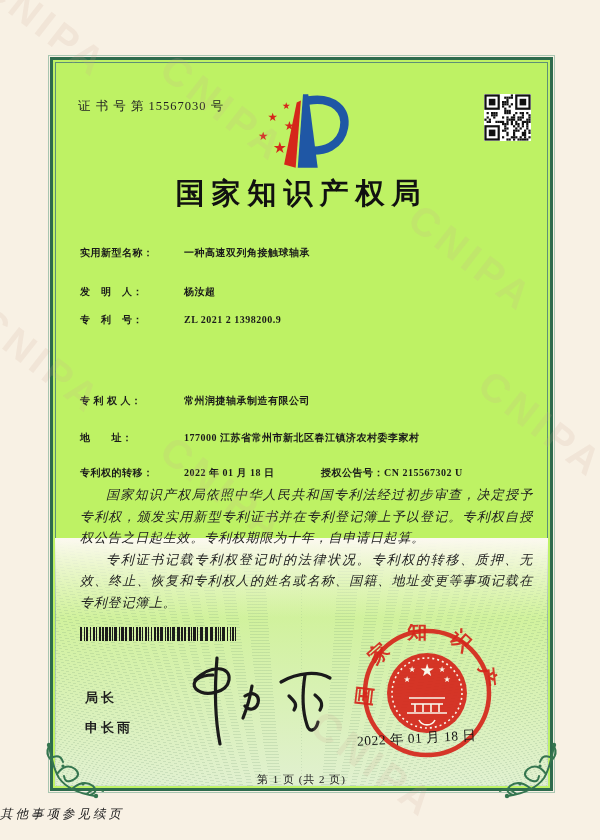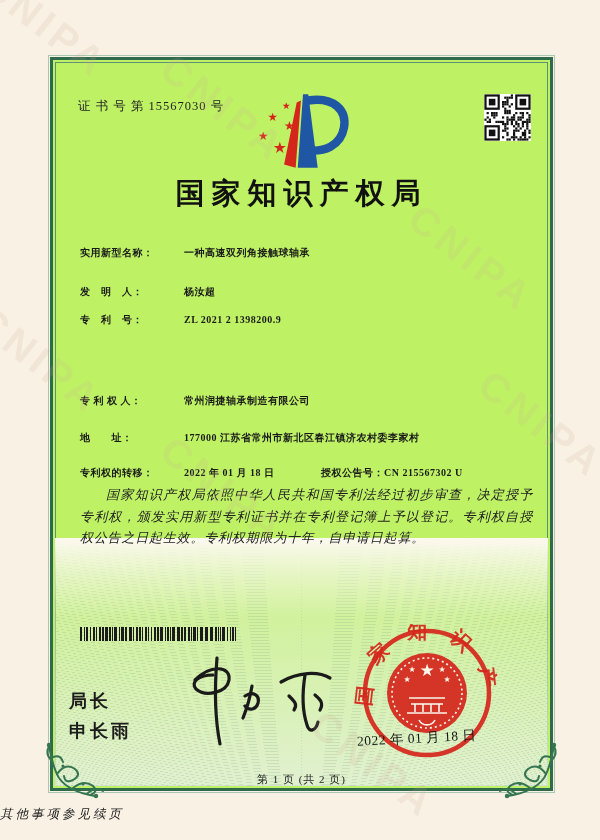--- a/index.html
+++ b/index.html
@@ -60,23 +60,23 @@
   
   .legal{
     position:absolute;left:27px;top:424px;width:453px;
     font-size:13px;line-height:21.5px;font-style:italic;color:#222;
     letter-spacing:0.8px;text-align:justify;
   }
   .legal p{margin:0;text-indent:2em;}
   
   .barcode{position:absolute;left:27px;top:567px;width:162px;height:14px;}
   .sig-label{
-    position:absolute;left:16px;
+    position:absolute;left:32px;
     font-family:"Liberation Sans","DejaVu Sans",sans-serif;
-    font-weight:700;font-size:18px;color:#1c1c1c;letter-spacing:3px;
+    font-weight:700;font-size:13px;color:#1c1c1c;letter-spacing:3px;
   }
   .sig-label.l1{top:629px;}
   .sig-label.l2{top:659px;}
   .signature{position:absolute;left:112px;top:590px;width:190px;height:104px;}
   .seal{position:absolute;left:300px;top:564px;width:150px;height:146px;}
   .ornament{position:absolute;width:88px;height:82px;z-index:5;}
   .ornament.left{left:-10px;bottom:-12px;}
   .ornament.right{right:-10px;bottom:-12px;transform:scaleX(-1);}
   .page-info{
     position:absolute;left:0;right:0;top:712px;text-align:center;
@@ -273,20 +273,21 @@
     <div class="field" style="top:371px">
       <span class="lbl">地　　址：</span><span>177000 江苏省常州市新北区春江镇济农村委李家村</span>
     </div>
     <div class="field" style="top:406px">
       <span class="lbl">专利权的转移：</span><span>2022 年 01 月 18 日</span>
       <span class="pair2"><span>授权公告号：</span><span>CN 215567302 U</span></span>
     </div>
 
     <div class="legal">
       <p>国家知识产权局依照中华人民共和国专利法经过初步审查，决定授予专利权，颁发实用新型专利证书并在专利登记簿上予以登记。专利权自授权公告之日起生效。专利权期限为十年，自申请日起算。</p>
+      <p>专利证书记载专利权登记时的法律状况。专利权的转移、质押、无效、终止、恢复和专利权人的姓名或名称、国籍、地址变更等事项记载在专利登记簿上。</p>
     </div>
 
     <div class="barcode">
       <svg width="162" height="14" viewBox="0 0 162 14">
           <g id="bars">
             <rect x="0" y="0" width="2" height="14" fill="#1b1b1b"></rect>
             <rect x="4" y="0" width="1" height="14" fill="#1b1b1b"></rect>
             <rect x="6" y="0" width="2" height="14" fill="#1b1b1b"></rect>
             <rect x="10" y="0" width="1" height="14" fill="#1b1b1b"></rect>
             <rect x="13" y="0" width="2" height="14" fill="#1b1b1b"></rect>

